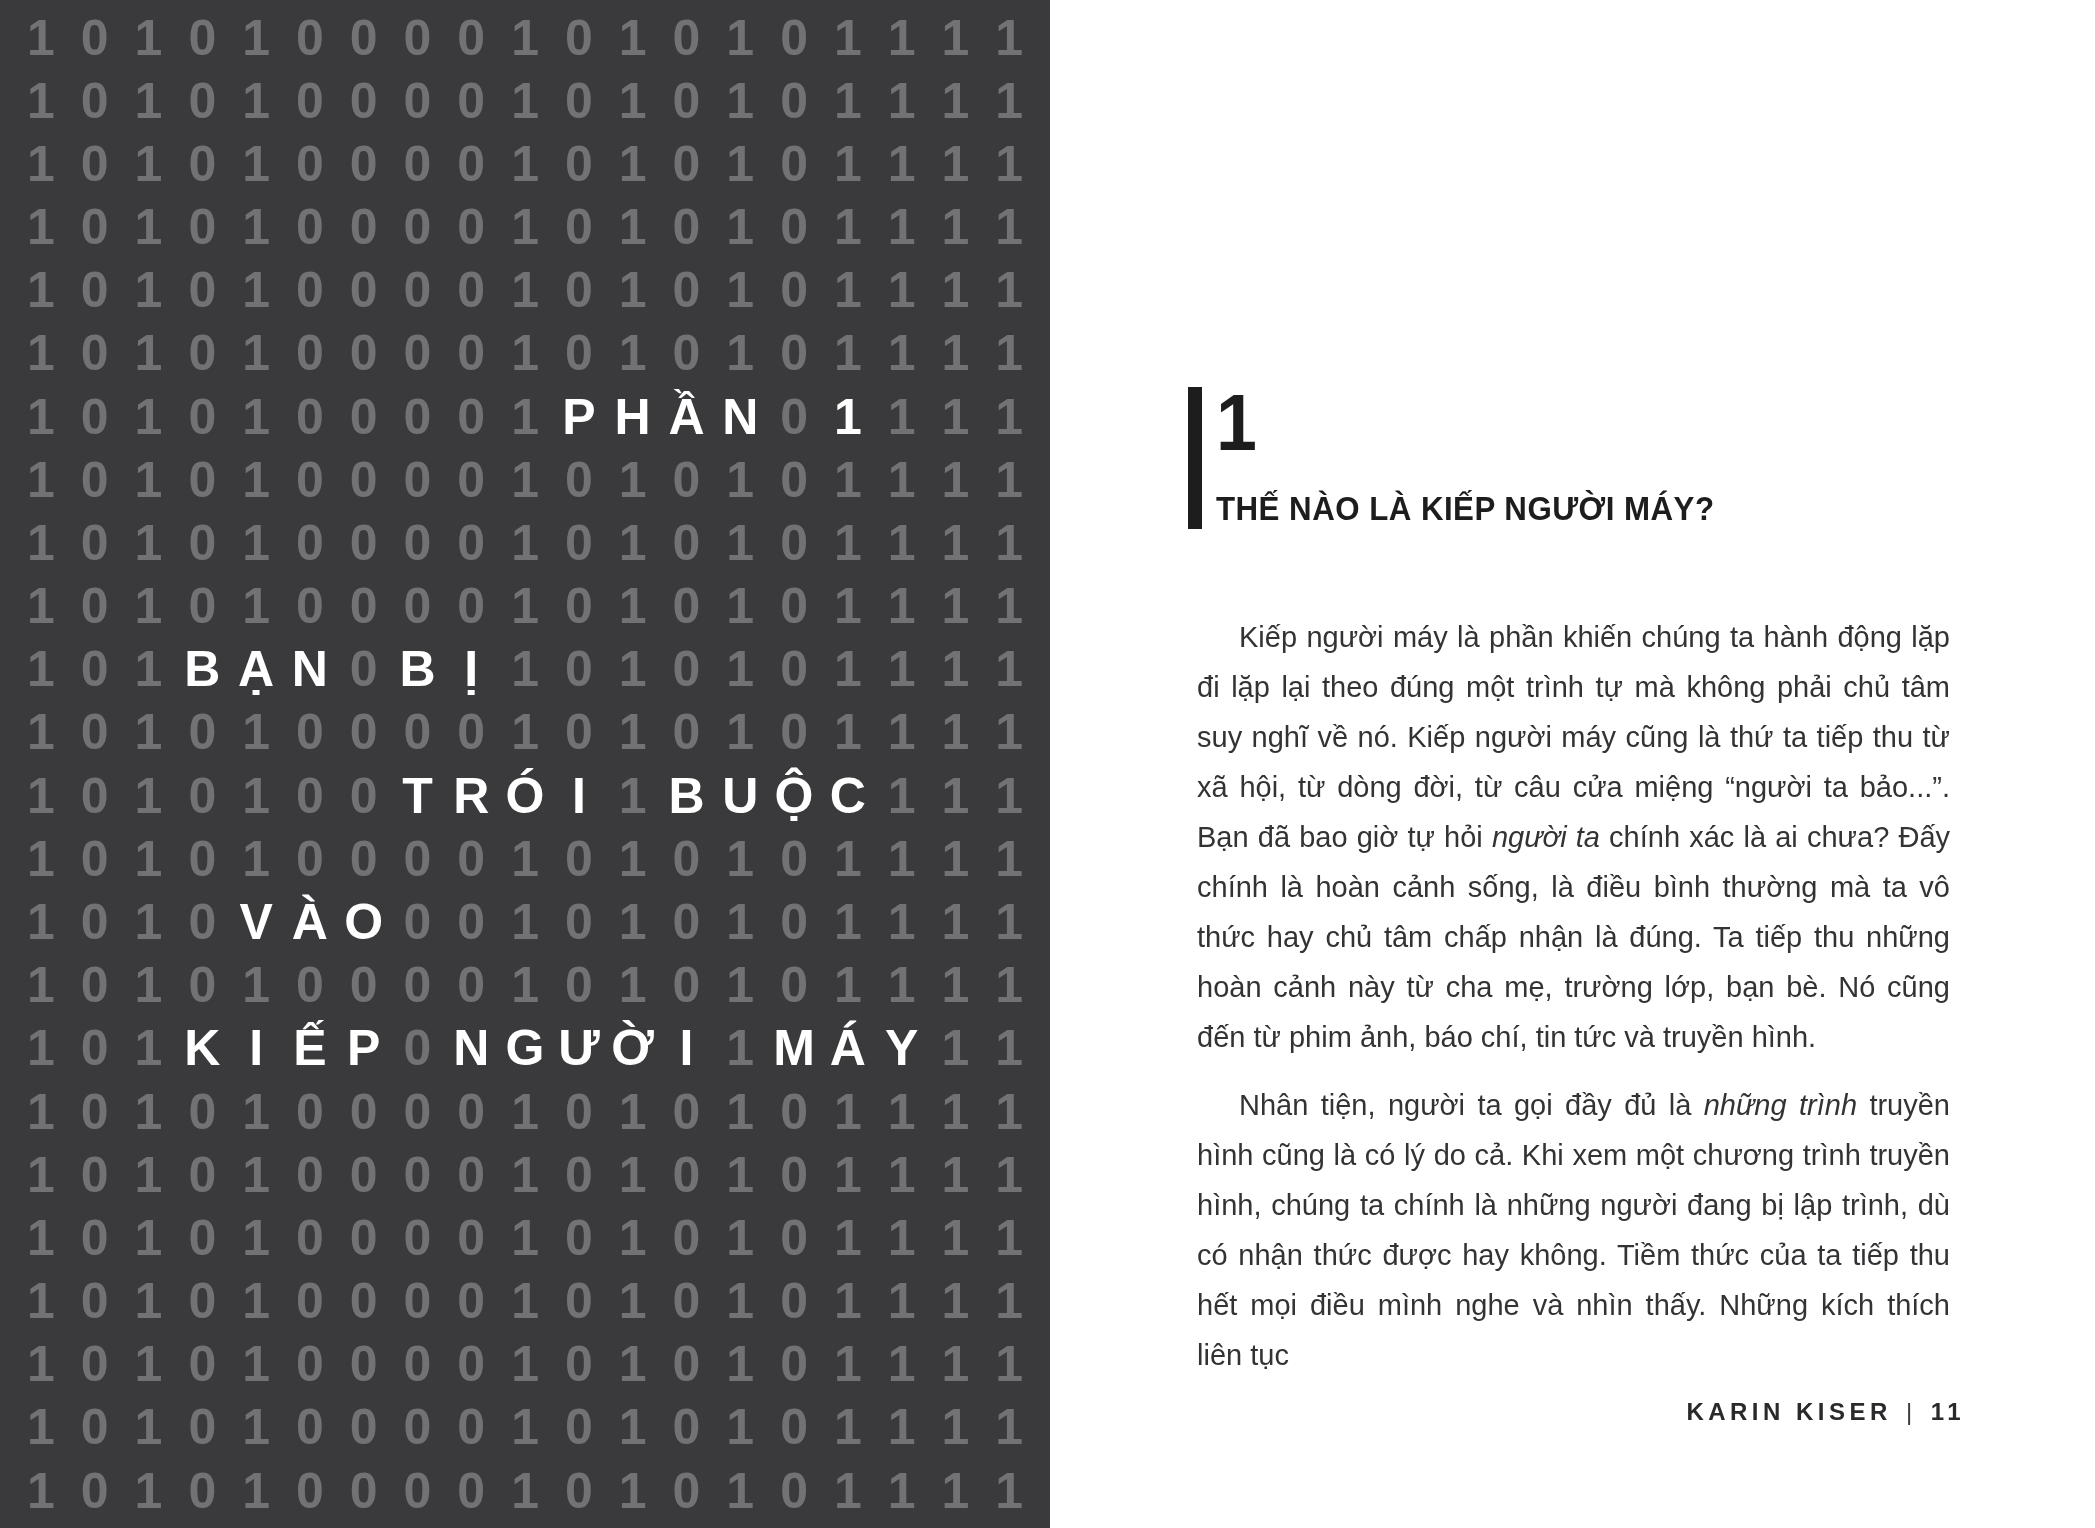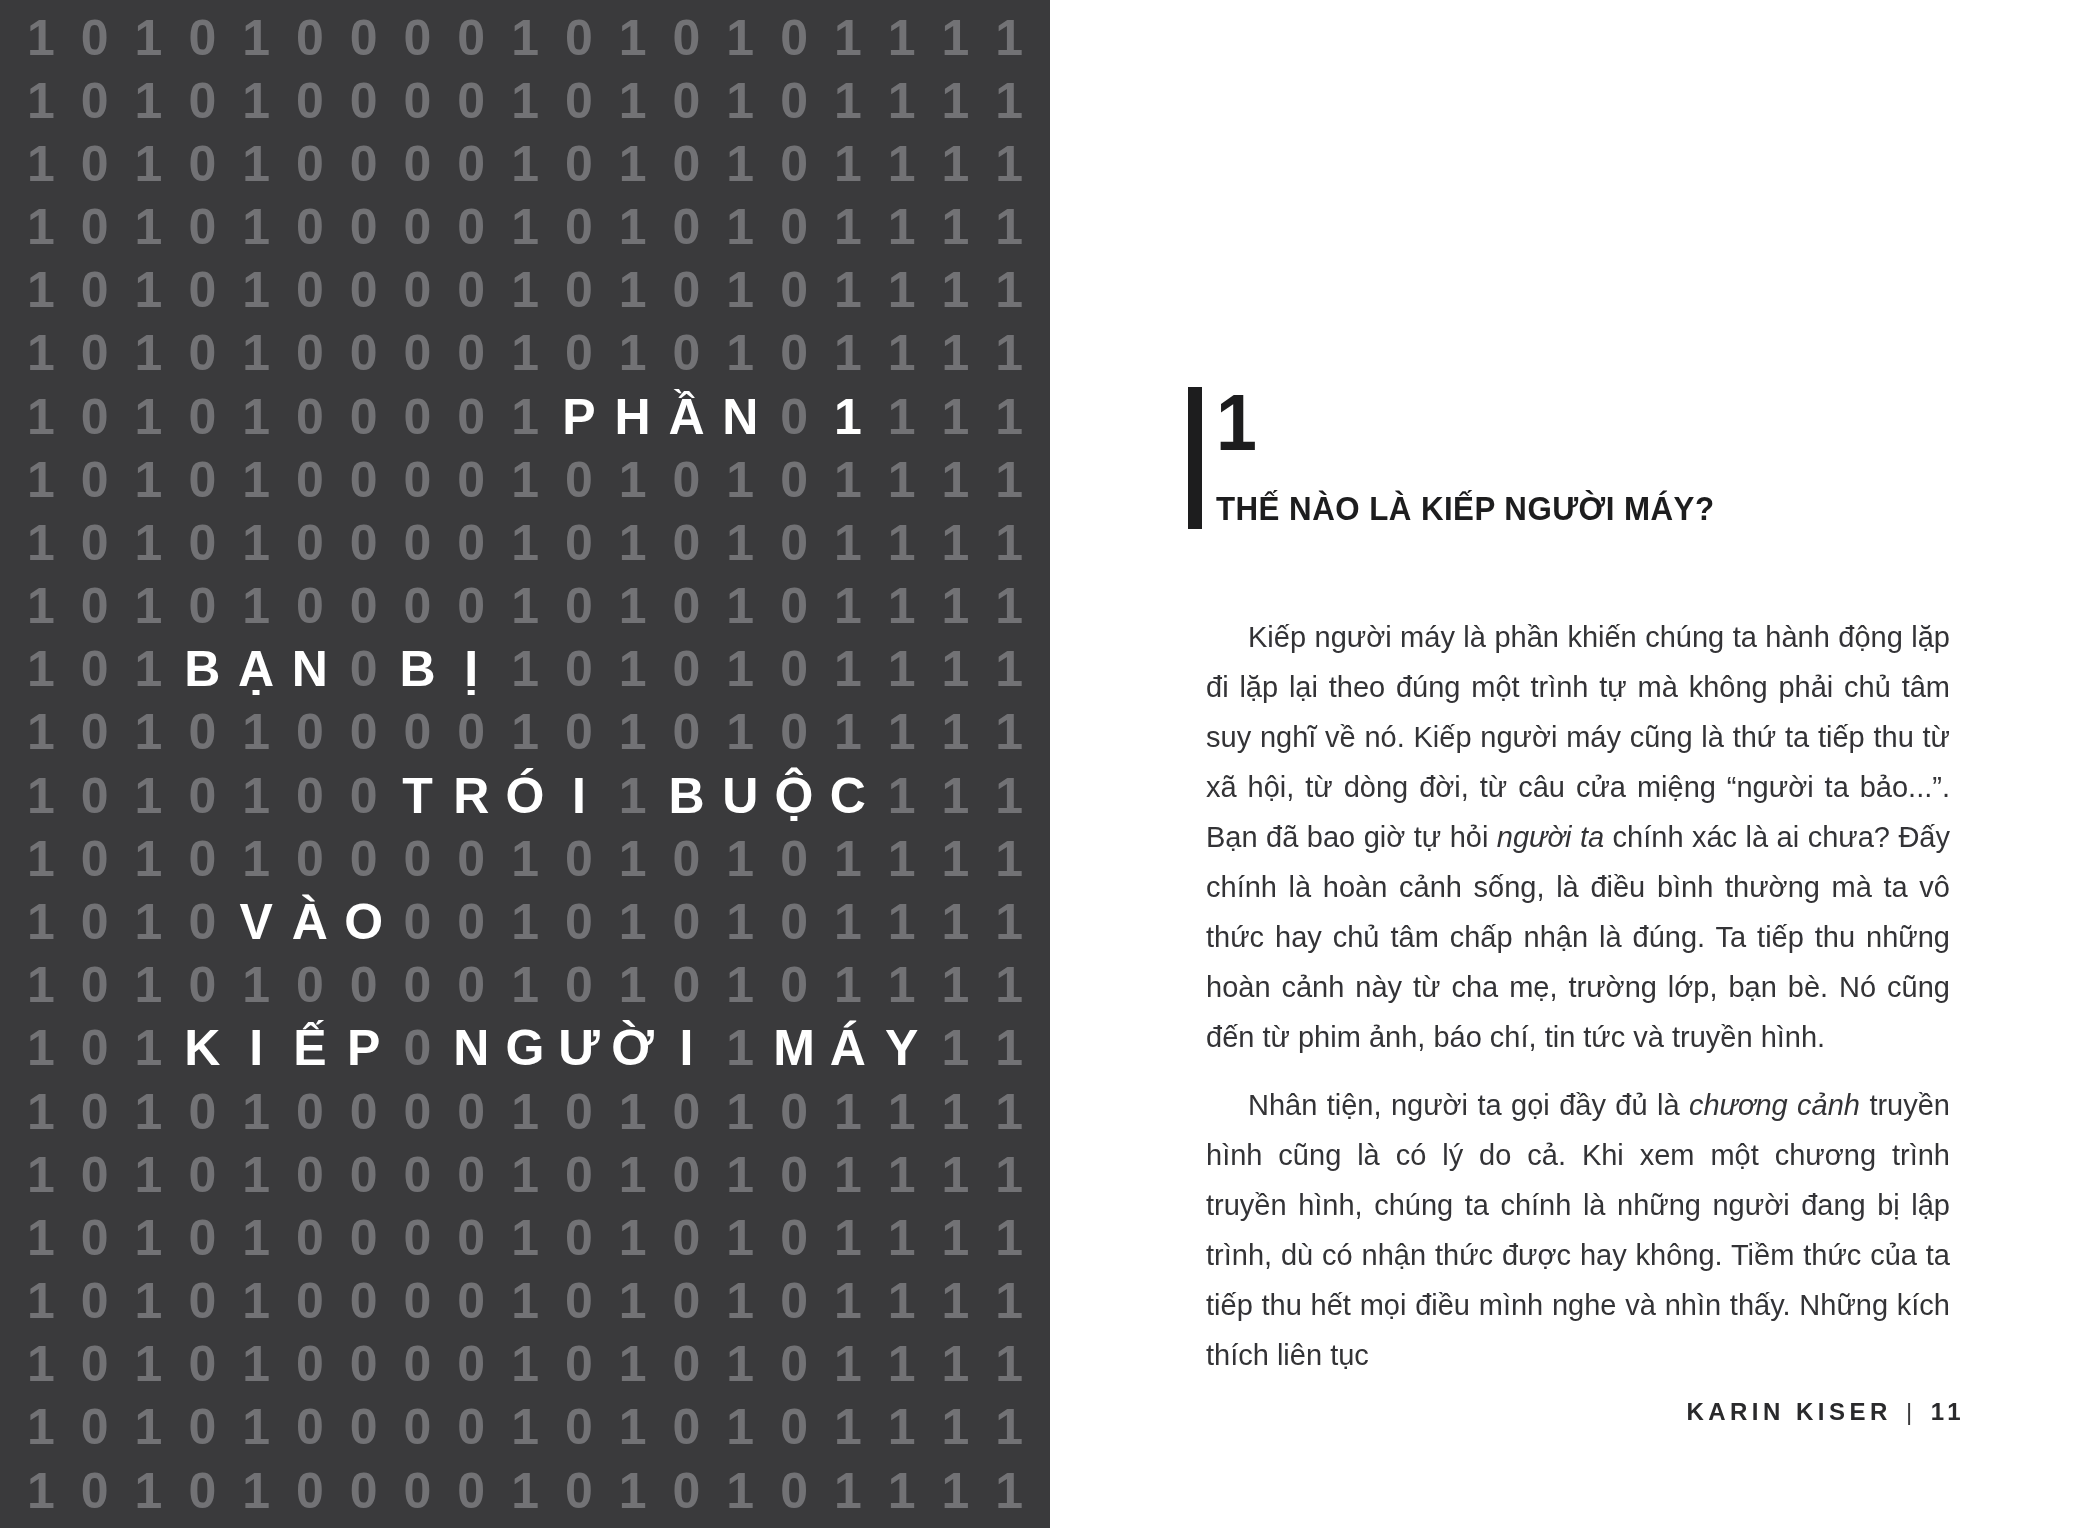--- a/index.html
+++ b/index.html
@@ -45,21 +45,21 @@
     margin-left:28px;margin-top:26px;
     font-size:34px;font-weight:bold;color:#1d1d1e;
     letter-spacing:0.5px;white-space:nowrap;
     transform:scaleX(0.92);transform-origin:left top;
   }
   .body-text{
     position:absolute;left:147px;top:612px;width:753px;
     font-size:29px;line-height:50px;color:#333336;
     text-align:justify;
   }
-  .body-text p{margin:0 0 18px 9px;text-indent:42px;}
+  .body-text p{margin:0 0 18px 0;text-indent:42px;}
   .body-text .it{font-style:italic;}
   .footer{
     position:absolute;right:130px;top:1398px;
     font-size:24px;font-weight:bold;color:#2a2a2c;
     letter-spacing:4.5px;white-space:nowrap;
   }
   .footer .sep{margin:0 14px;font-weight:normal;color:#3a3a3c;}
 </style>
 </head>
 <body>
@@ -576,21 +576,21 @@
   <div class="page">
 
     <div class="chapter-block">
       <div class="chapter-bar"></div>
       <div class="chapter-num">1</div>
       <div class="chapter-title">THẾ NÀO LÀ KIẾP NGƯỜI MÁY?</div>
     </div>
 
     <div class="body-text" id="bodyText">
         <p><span>Kiếp người máy là phần khiến chúng ta hành động lặp đi lặp lại theo đúng một trình tự mà không phải chủ tâm suy nghĩ về nó. Kiếp người máy cũng là thứ ta tiếp thu từ xã hội, từ dòng đời, từ câu cửa miệng “người ta bảo...”. Bạn đã bao giờ tự hỏi </span><span class="it">người ta</span><span> chính xác là ai chưa? Đấy chính là hoàn cảnh sống, là điều bình thường mà ta vô thức hay chủ tâm chấp nhận là đúng. Ta tiếp thu những hoàn cảnh này từ cha mẹ, trường lớp, bạn bè. Nó cũng đến từ phim ảnh, báo chí, tin tức và truyền hình.</span></p>
-        <p><span>Nhân tiện, người ta gọi đầy đủ là </span><span class="it">chương cảnh</span><span> truyền hình cũng là có lý do cả. Khi xem một chương trình truyền hình, chúng ta chính là những người đang bị lập trình, dù có nhận thức được hay không. Tiềm thức của ta tiếp thu hết mọi điều mình nghe và nhìn thấy. Những kích thích liên tục</span></p>
+        <p><span>Nhân tiện, người ta gọi đầy đủ là </span><span class="it">những trình</span><span> truyền hình cũng là có lý do cả. Khi xem một chương trình truyền hình, chúng ta chính là những người đang bị lập trình, dù có nhận thức được hay không. Tiềm thức của ta tiếp thu hết mọi điều mình nghe và nhìn thấy. Những kích thích liên tục</span></p>
       </div>
 
     <div class="footer">
       <span>KARIN KISER</span><span class="sep">|</span><span>11</span>
     </div>
 
   </div>
 </div>
 
 </body></html>

